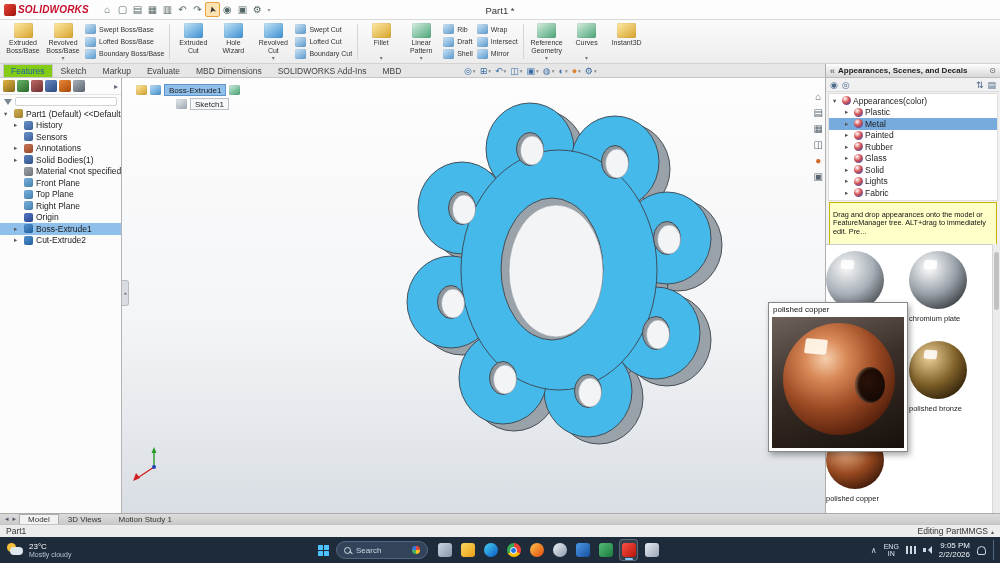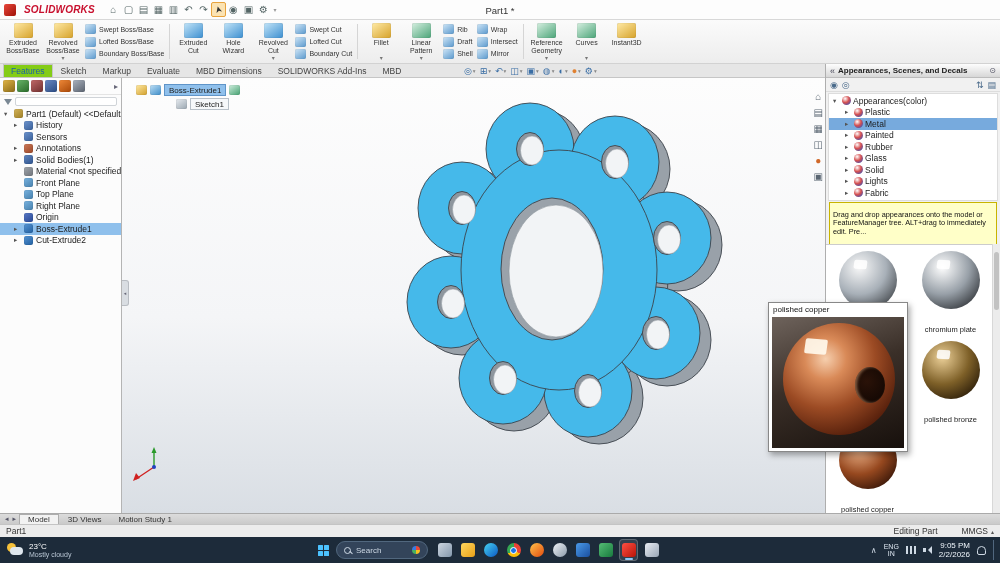--- a/index.html
+++ b/index.html
@@ -2,21 +2,21 @@
 <html><head>
 <meta charset="utf-8">
 <style>
   * { margin:0; padding:0; box-sizing:border-box; }
   html,body { width:1000px; height:563px; overflow:hidden; }
   body { position:relative; font-family:"Liberation Sans","DejaVu Sans",sans-serif; font-size:9px; color:#222; background:#fff; }
   button { font:inherit; color:inherit; background:none; border:none; padding:0; cursor:default; }
 
   
   #titlebar { position:absolute; left:0; top:0; width:1000px; height:20px; background:#fdfdfd; border-bottom:1px solid #d8d8d8; display:flex; align-items:center; padding:0 4px; gap:1px; }
-  .sw-logo { display:flex; align-items:center; gap:8px; margin-right:10px; }
+  .sw-logo { display:flex; align-items:center; gap:2px; margin-right:10px; }
   .sw-mark { width:12px; height:12px; border-radius:2px; background:linear-gradient(135deg,#e8473b,#a01208); }
   .sw-name { color:#c8102e; font-weight:bold; font-style:italic; font-size:10px; letter-spacing:.2px; }
   .tbb { position:relative; width:15px; height:15px; display:flex; align-items:center; justify-content:center; color:#566; font-size:10px; border-radius:2px; }
   .tbb .g { line-height:1; }
   .tbb.sel { border:1px solid #e8a33d; background:#fbe3b3; }
   .tbb.sel .g { display:inline-block; transform:rotate(-105deg); font-size:9px; color:#333; }
   .tb-dd { color:#999; font-size:6px; width:6px; text-align:center; }
   .tb-title { position:absolute; left:50%; top:0; height:20px; display:flex; align-items:center; transform:translateX(-50%); color:#333; font-size:9.5px; }
   .tb-right { margin-left:auto; display:flex; align-items:center; gap:4px; }
   .tb-search { width:148px; height:15px; border:1px solid #c4c8cc; border-radius:2px; background:#fff; display:flex; align-items:center; gap:4px; padding:0 4px; color:#8a9096; }
@@ -90,41 +90,41 @@
   .tp-tool { color:#4a6a8a; font-size:9px; }
   .tp-spacer { flex:1; }
   .tp-tree { background:#fff; border:1px solid #ddd; margin:1px 2px; padding:1px 0; }
   .tprow { display:flex; align-items:center; gap:2px; height:11.5px; padding-left:4px; font-size:8.5px; color:#1c1c1c; }
   .tprow.child { padding-left:16px; }
   .tprow.selected { background:#77aadd; }
   .ball { width:9px; height:9px; border-radius:50%; background:radial-gradient(circle at 35% 30%,#fff,#d65050 45%,#3a50b4 88%); flex:none; }
   .tp-default { font-size:8px; font-weight:bold; color:#222; padding:2px 4px 1px; border-top:1px solid #cfcfcf; }
   .tp-hint { margin:1px 3px; background:#ffffc8; border:1px solid #c8b400; padding:8px 3px; font-size:7.3px; line-height:8.5px; color:#111; }
   .thumbs { position:absolute; left:0; right:8px; bottom:0; top:180px; background:#fff; display:grid; grid-template-columns:1fr 1fr; overflow:hidden; border-top:1px solid #ccc; }
-  .thumb { height:90px; display:flex; flex-direction:column; align-items:center; padding-top:6px; gap:16px; }
+  .thumb { height:90px; display:flex; flex-direction:column; align-items:flex-start; padding-top:6px; gap:5px; }
   .sphere { width:58px; height:58px; border-radius:50%; position:relative; background:radial-gradient(circle at 35% 28%,var(--c,#eee) 0%,var(--c2,#888) 48%,var(--c3,#222) 90%); }
   .sphere::after { content:""; position:absolute; left:26%; top:16%; width:22%; height:15%; background:rgba(255,255,255,.85); border-radius:2px; transform:skew(-8deg,4deg); }
   .thumb-label { font-size:7.5px; color:#222; }
   .tp-scroll { position:absolute; right:0; top:180px; bottom:0; width:8px; background:#ececec; border-left:1px solid #d8d8d8; }
   .tp-thumbbar { position:absolute; left:1px; right:1px; top:8px; height:58px; background:#c2c2c2; border-radius:3px; }
 
   
   #tip { position:absolute; left:768px; top:302px; width:140px; height:150px; background:#fff; border:1px solid #888; box-shadow:2px 3px 6px rgba(0,0,0,.35); z-index:50; }
   .tip-label { height:13px; display:flex; align-items:center; padding:0 4px; font-size:8px; color:#111; }
   .tip-img { position:absolute; left:3px; right:3px; top:14px; bottom:3px; background:linear-gradient(160deg,#6e635c 0%,#3a2f28 45%,#17100c 100%); overflow:hidden; }
   .tip-sphere { position:absolute; left:11px; top:6px; width:112px; height:112px; border-radius:50%; background:radial-gradient(circle at 38% 32%,#f6cfae 0%,#d98a58 20%,#9c4b24 48%,#5a220d 76%,#2a0d04 96%); }
   .tip-glint { position:absolute; left:22px; top:16px; width:22px; height:15px; background:rgba(255,248,235,.92); border-radius:2px; transform:skew(-8deg,4deg); }
   .tip-cut { position:absolute; left:72px; top:44px; width:30px; height:36px; border-radius:50%; background:radial-gradient(circle at 40% 40%,#2a1208,#0d0502); box-shadow:inset 2px 0 3px rgba(255,190,140,.45); }
 
   
   #btabs { position:absolute; left:0; top:513px; width:1000px; height:11px; background:linear-gradient(#dcdcdc,#cacaca); border-top:1px solid #aaa; display:flex; align-items:center; padding-left:3px; gap:1px; }
   .btab-icon { color:#556; font-size:7px; padding:0 2px; }
   .btab { padding:0 8px; height:10px; display:flex; align-items:center; font-size:8px; color:#333; }
   .btab.active { background:#f2f2f2; border:1px solid #adadad; border-bottom:none; }
-  #status { position:absolute; left:0; top:524px; width:1000px; height:13px; background:#ececec; border-top:1px solid #c4c4c4; display:flex; align-items:center; padding:0 6px; gap:24px; font-size:8.5px; color:#333; }
+  #status { position:absolute; left:0; top:524px; width:1000px; height:13px; background:#ececec; border-top:1px solid #c4c4c4; display:flex; align-items:center; padding:0 6px; gap:0; font-size:8.5px; color:#333; }
   #status .sp { flex:1; }
   .units { display:flex; align-items:center; gap:3px; }
   .units-car { font-size:6px; color:#555; }
 
   
   #taskbar { position:absolute; left:0; top:537px; width:1000px; height:26px; background:#1d2b3a; color:#dfe8f2; }
   .weather { position:absolute; left:6px; top:0; height:26px; display:flex; align-items:center; gap:5px; }
   .w-icon { position:relative; width:18px; height:14px; }
   .w-sun { position:absolute; left:1px; top:0; width:9px; height:9px; border-radius:50%; background:#f6c13a; }
   .w-cloud { position:absolute; left:4px; top:4px; width:13px; height:8px; border-radius:5px; background:#dfe7ef; }

